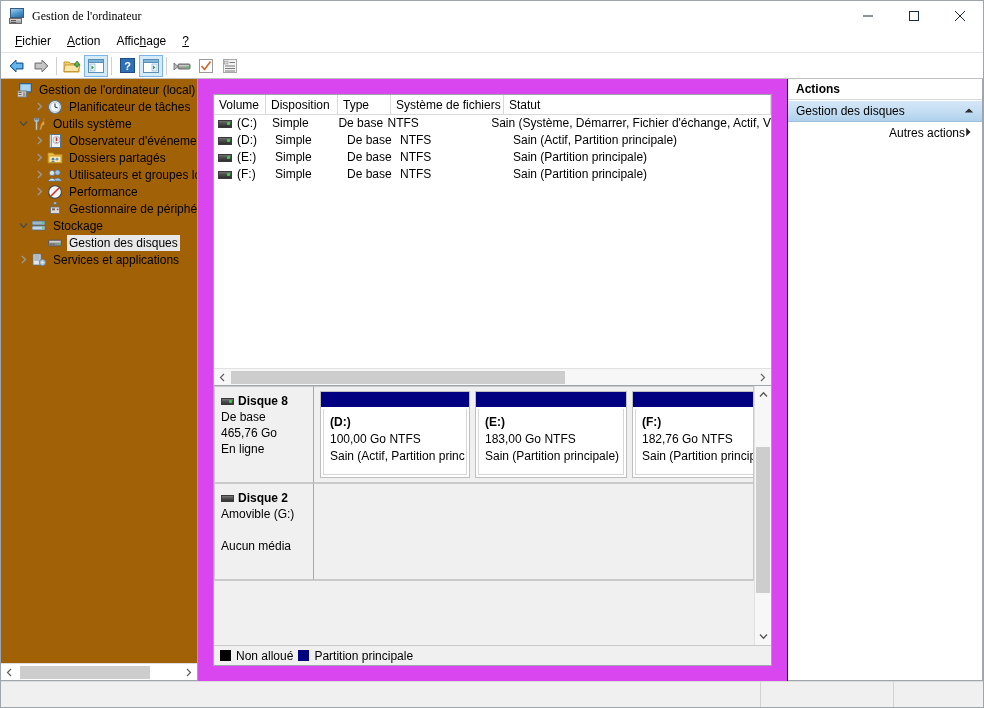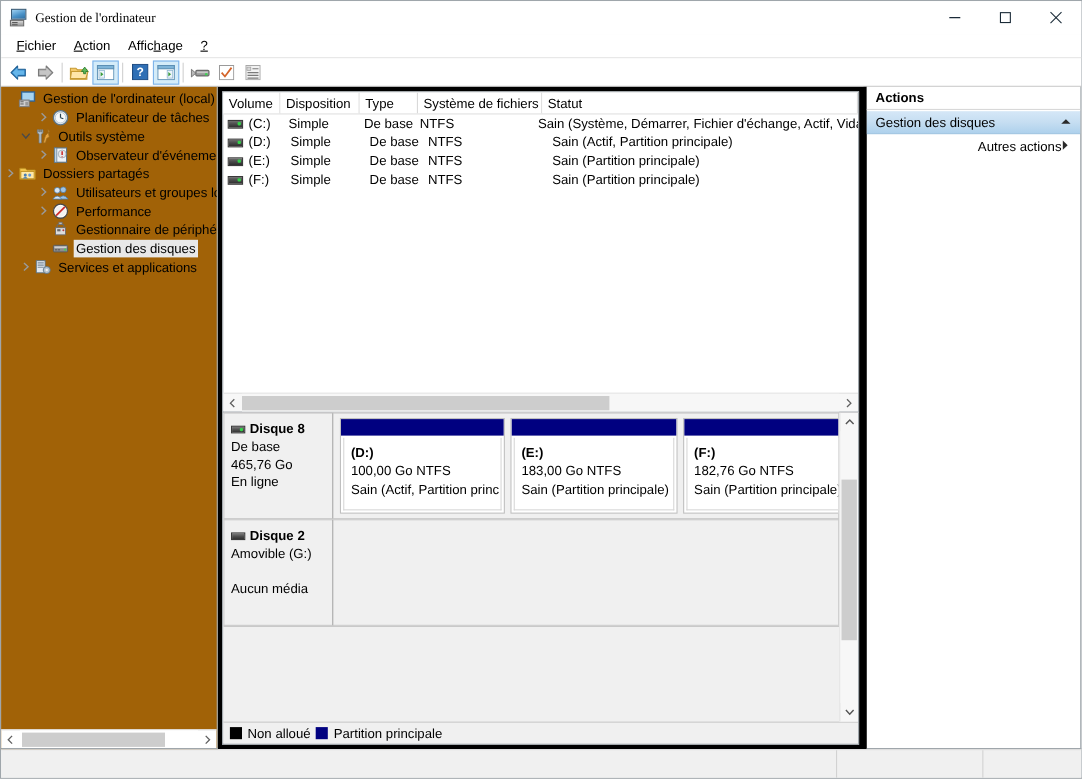--- a/index.html
+++ b/index.html
@@ -129,23 +129,23 @@
   .hs-arrow {
     width: 17px; height: 17px; display: flex; align-items: center; justify-content: center;
     color: #606060; font-size: 10px;
   }
   .hs-track { flex: 1 1 auto; height: 17px; position: relative; background: #ffffff; }
   .hs-thumb { position: absolute; top: 2px; height: 13px; background: #cdcdcd; }
 
   
   .mid-pane {
     flex: 1 1 auto; display: flex; flex-direction: column; min-width: 0;
-    background: #000000;
-    border-right: 3px solid #000000;
-    padding: 4px;
+    background: #d946ef;
+    border-right: 1px solid #000000;
+    padding: 15px;
   }
   .volume-list {
     height: 292px; min-height: 292px;
     background: #ffffff;
     border: 1px solid #9fa6ab;
     margin: 0;
     display: flex; flex-direction: column;
     overflow: hidden;
     position: relative;
   }
@@ -486,21 +486,21 @@
             <svg width="16" height="16" viewBox="0 0 16 16">
               <rect x="2.5" y="1.5" width="11" height="13" fill="#eef3f8" stroke="#5b7488"></rect>
               <rect x="2.5" y="1.5" width="2.2" height="13" fill="#c0d3e2" stroke="#5b7488" stroke-width="0.6"></rect>
               <circle cx="9.5" cy="7" r="3.6" fill="#e6e9ec" stroke="#8a98a4" stroke-width="0.6"></circle>
               <path d="M9.5 4.5 L9.5 8 M9.5 9.2 L9.5 10" stroke="#cc2b2b" stroke-width="1.4"></path>
             </svg>
           </span>
           <span class="tree-label">Observateur d'événements</span>
         </div>
 
-        <div class="tree-row" style="">
+        <div class="tree-row" style="padding-left:30px">
           <span class="twisty">
             <svg width="9" height="9" viewBox="0 0 9 9">
                 <path d="M2.8 1 L6.5 4.5 L2.8 8" fill="none" stroke="#9a9a9a" stroke-width="1.3"></path>
               </svg>
           </span>
           <span class="tree-icon">
             <svg width="16" height="16" viewBox="0 0 16 16">
               <path d="M1 3 L6 3 L7.4 4.6 L15 4.6 L15 13 L1 13 Z" fill="#f2c24b" stroke="#b88a1c" stroke-width="0.8"></path>
               <rect x="2" y="6" width="12" height="6.5" fill="#ffe9a8" stroke="#b88a1c" stroke-width="0.7"></rect>
               <circle cx="6" cy="9.2" r="1.4" fill="#4a7fb5"></circle>
@@ -551,20 +551,36 @@
               <rect x="3.5" y="6" width="9" height="6.5" fill="#dcdcdc" stroke="#6a6a6a" stroke-width="0.8"></rect>
               <rect x="5" y="7.3" width="3" height="2" fill="#6a6a6a"></rect>
               <circle cx="10.6" cy="8.3" r="0.9" fill="#b53a3a"></circle>
               <path d="M5 6 L5 3 L11 3 L11 6" fill="none" stroke="#6a6a6a" stroke-width="0.9"></path>
               <rect x="6.5" y="1" width="3" height="2.2" fill="#bfbfbf" stroke="#6a6a6a" stroke-width="0.7"></rect>
             </svg>
           </span>
           <span class="tree-label">Gestionnaire de périphériques</span>
         </div>
 
+        <div class="tree-row" style="padding-left:14px">
+          <span class="twisty">
+            <svg width="9" height="9" viewBox="0 0 9 9">
+                <path d="M1 2.5 L4.5 6.5 L8 2.5" fill="none" stroke="#4a4a4a" stroke-width="1.3"></path>
+              </svg>
+          </span>
+          <span class="tree-icon">
+            <svg width="16" height="16" viewBox="0 0 16 16">
+              <rect x="1" y="3" width="13" height="4" rx="1" fill="#9fb8c9" stroke="#4d6d85" stroke-width="0.8"></rect>
+              <rect x="1" y="8" width="13" height="4" rx="1" fill="#c3d6e3" stroke="#4d6d85" stroke-width="0.8"></rect>
+              <circle cx="12" cy="5" r="0.9" fill="#3fd155"></circle>
+              <circle cx="12" cy="10" r="0.9" fill="#3fd155"></circle>
+            </svg>
+          </span>
+          <span class="tree-label">Stockage</span>
+        </div>
 
         <div class="tree-row selected" style="padding-left:30px">
           <span class="twisty"></span>
           <span class="tree-icon">
             <svg width="16" height="16" viewBox="0 0 16 16">
               <rect x="1.5" y="5" width="13" height="6" rx="1" fill="#8e8e8e" stroke="#5a5a5a" stroke-width="0.9"></rect>
               <rect x="2.5" y="6" width="11" height="1.6" fill="#d0d0d0"></rect>
               <circle cx="12.3" cy="9" r="1" fill="#3fd155"></circle>
               <rect x="3" y="8.6" width="2" height="1" fill="#5a5a5a"></rect>
               <rect x="5.6" y="8.6" width="2" height="1" fill="#5a5a5a"></rect>

